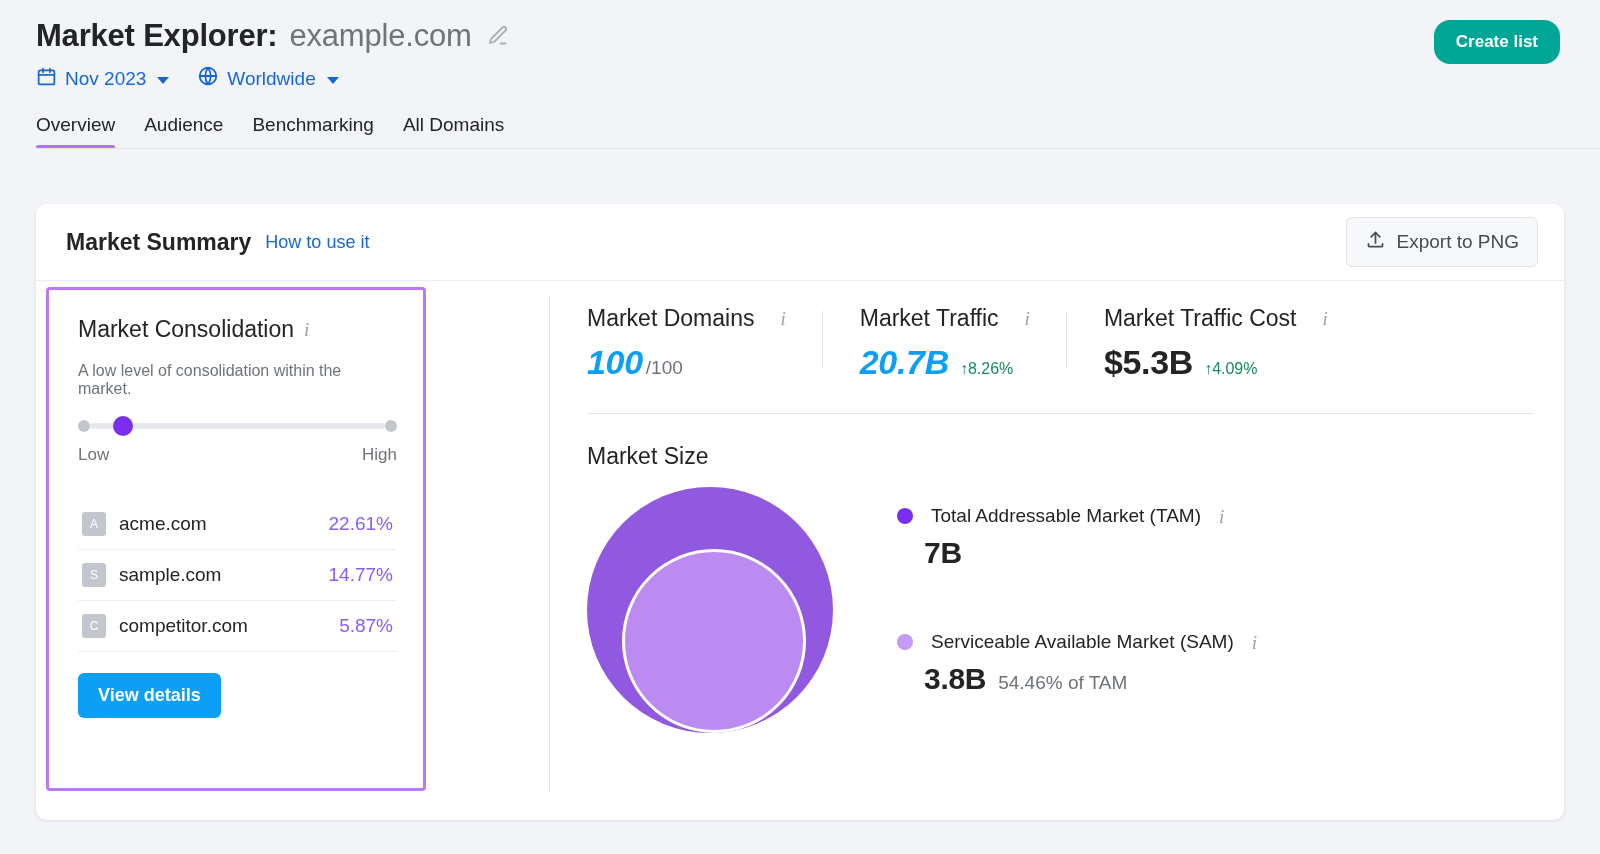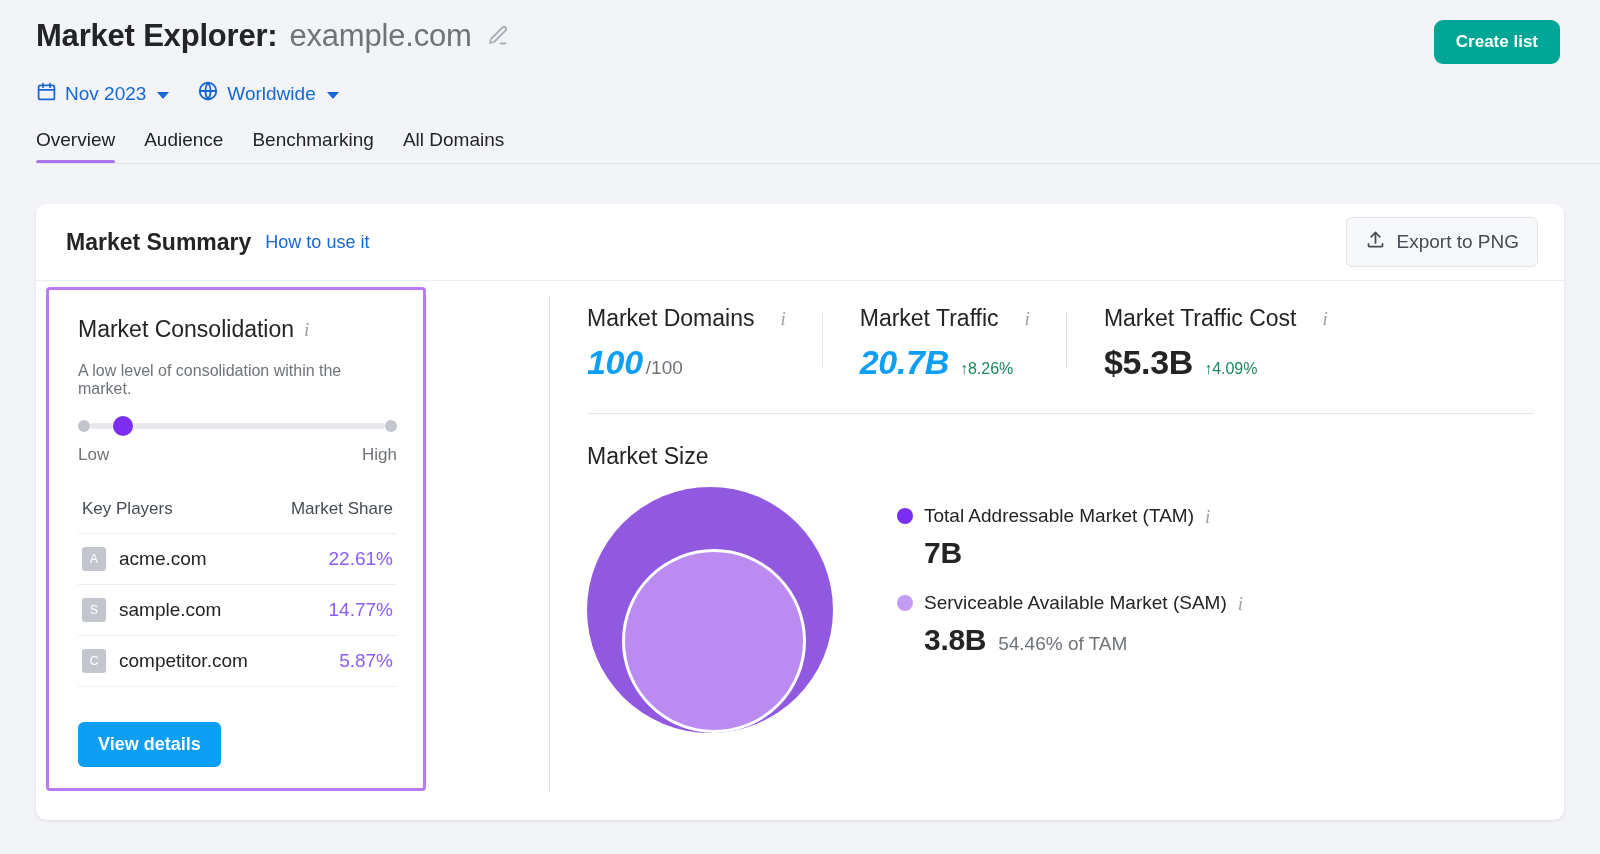--- a/index.html
+++ b/index.html
@@ -22,27 +22,27 @@
   .title-domain {
     font-size: 31px; font-weight: 400; color: #6f7479; letter-spacing: -0.2px;
     white-space: nowrap;
   }
   .pencil-icon { display:inline-flex; align-items:center; margin-left: 2px; cursor: pointer; }
 
   .create-list-btn {
     position: absolute; top: 20px; right: 40px;
     background: #00a695; color: #fff;
     font-size: 17px; font-weight: 700;
-    border: none; border-radius: 9px;
+    border: none; border-radius: 16px;
     padding: 12px 22px; cursor: pointer;
     font-family: "Liberation Sans", sans-serif;
   }
 
   
-  .filter-row { display: flex; align-items: center; gap: 28px; margin-top: 26px; }
+  .filter-row { display: flex; align-items: center; gap: 28px; margin-top: 11px; }
   .filter-chip {
     display: flex; align-items: center; gap: 8px;
     color: #1767d4; font-size: 19px; cursor: pointer; white-space: nowrap;
   }
   .chev { width: 0; height: 0; border-left: 6px solid transparent; border-right: 6px solid transparent;
           border-top: 7px solid #1767d4; margin-left: 3px; margin-top: 3px; }
 
   
   .tabs-wrap { margin-top: 22px; position: relative; }
   .tabs { display: flex; gap: 29px; padding-left: 0; }
@@ -135,21 +135,21 @@
   .kp-left { display: flex; align-items: center; gap: 13px; }
   .kp-favicon {
     width: 24px; height: 24px; border-radius: 3px; background: #c3c7cd;
     color: #fff; font-size: 12px; line-height: 24px; text-align: center;
     flex: 0 0 24px;
   }
   .kp-domain { font-size: 19px; color: #222426; }
   .kp-share { font-size: 19px; color: #8b5cf6; }
 
   .view-details-btn {
-    margin-top: 35px; background: #0d9ef5; color: #fff;
+    margin-top: 21px; background: #0d9ef5; color: #fff;
     border: none; border-radius: 6px;
     font-size: 18px; font-weight: 700;
     padding: 12px 20px; cursor: pointer;
     font-family: "Liberation Sans", sans-serif;
   }
 
   
   .pane-divider {
     position: absolute; left: 513px; top: 14px; bottom: 28px;
     width: 1px; background: #e2e4e8;
@@ -186,22 +186,22 @@
     width: 246px; height: 246px; border-radius: 50%;
     background: #9158e0;
   }
   .bubble-sam {
     position: absolute; left: 35px; top: 62px;
     width: 184px; height: 184px; border-radius: 50%;
     background: #bb8bf2; border: 3px solid #fff;
   }
 
   .ms-legend { padding-left: 20px; padding-top: 18px; }
-  .legend-block + .legend-block { margin-top: 22px; }
-  .legend-head { display: flex; align-items: center; gap: 11px; }
+  .legend-block + .legend-block { margin-top: 61px; }
+  .legend-head { display: flex; align-items: center; gap: 18px; }
   .legend-dot { width: 16px; height: 16px; border-radius: 50%; flex: 0 0 16px; }
   .legend-dot.tam { background: #7b2ef0; }
   .legend-dot.sam { background: #c49bf5; }
   .legend-label { font-size: 19px; color: #222426; white-space: nowrap; }
   .legend-value-row { display: flex; align-items: baseline; gap: 12px; margin-top: 9px; margin-left: 27px; }
   .legend-value { font-size: 30px; font-weight: 700; color: #222426; letter-spacing: -0.3px; }
   .legend-sub { font-size: 19px; color: #6f7479; }
 
   
   .info-icon {
@@ -300,24 +300,20 @@
         <div class="slider-dot-left"></div>
         <div class="slider-dot-right"></div>
         <div class="slider-thumb"></div>
       </div>
       <div class="slider-labels">
         <span>Low</span>
         <span>High</span>
       </div>
 
       <div class="kp-table">
-        <div class="kp-head">
-          <span>Key Players</span>
-          <span>Market Share</span>
-        </div>
 
         <div class="kp-row">
           <span class="kp-left">
             <span class="kp-favicon">A</span>
             <span class="kp-domain">acme.com</span>
           </span>
           <span class="kp-share">22.61%</span>
         </div>
 
         <div class="kp-row">

